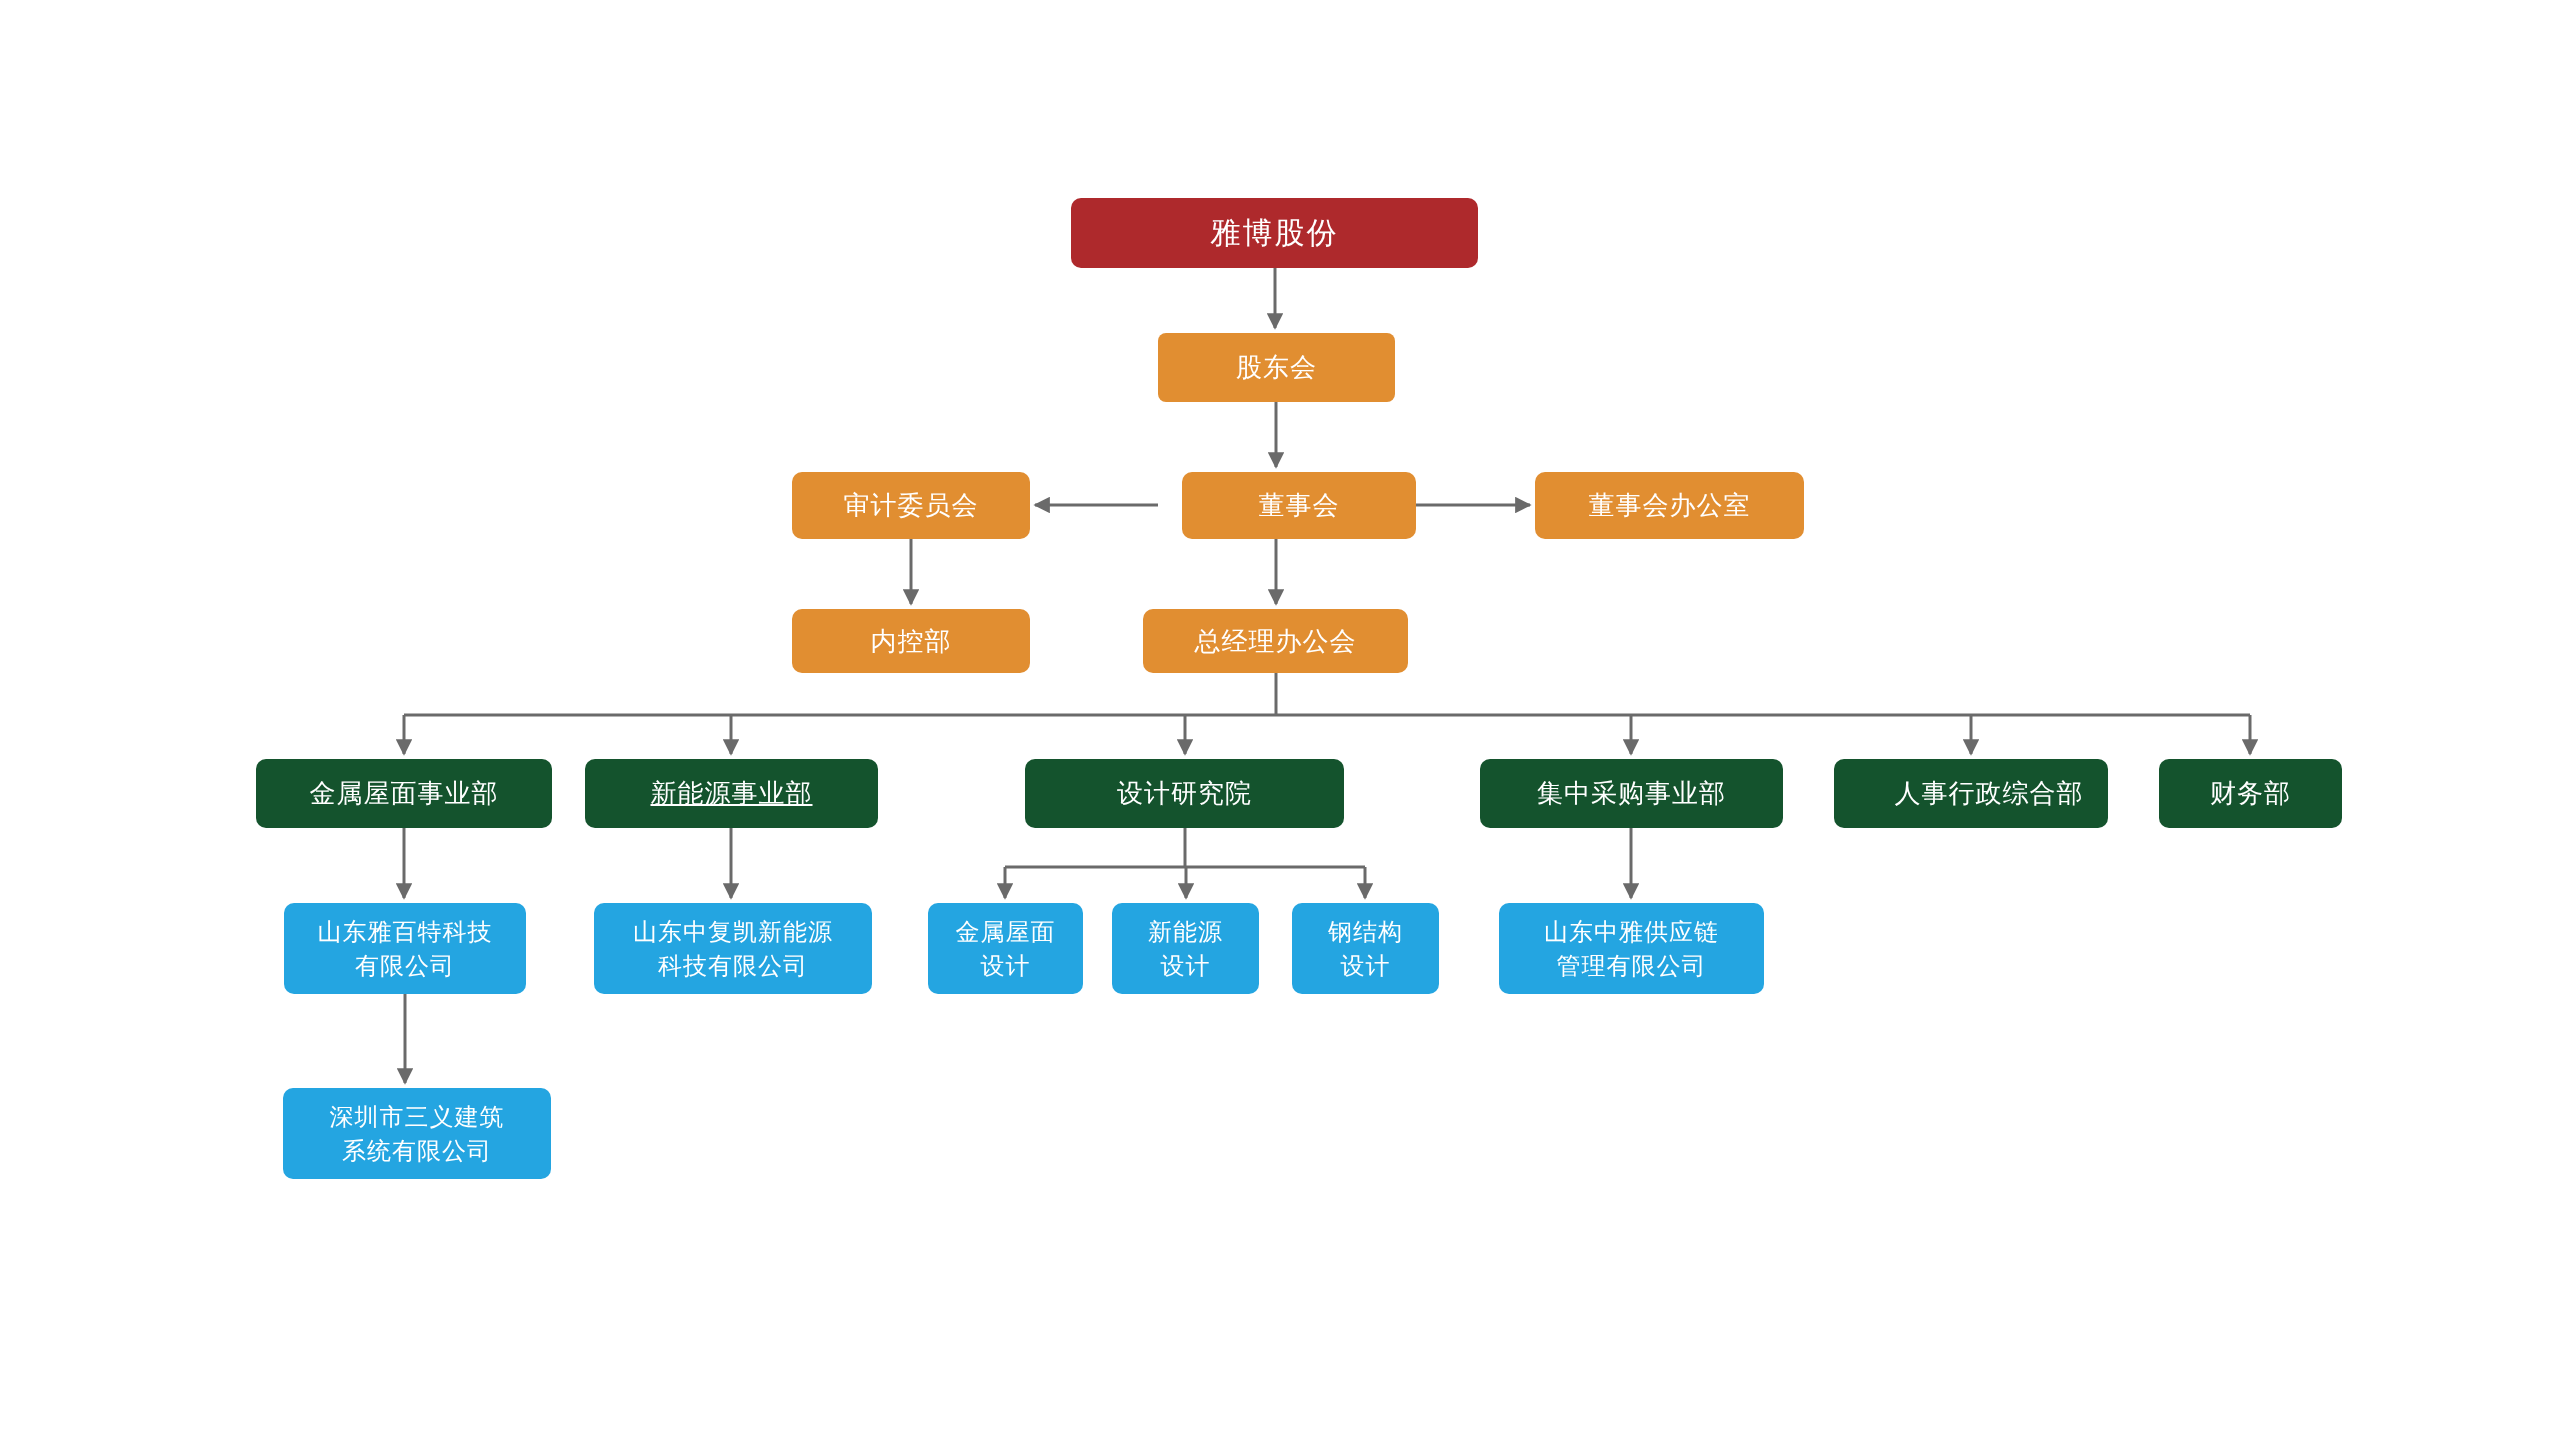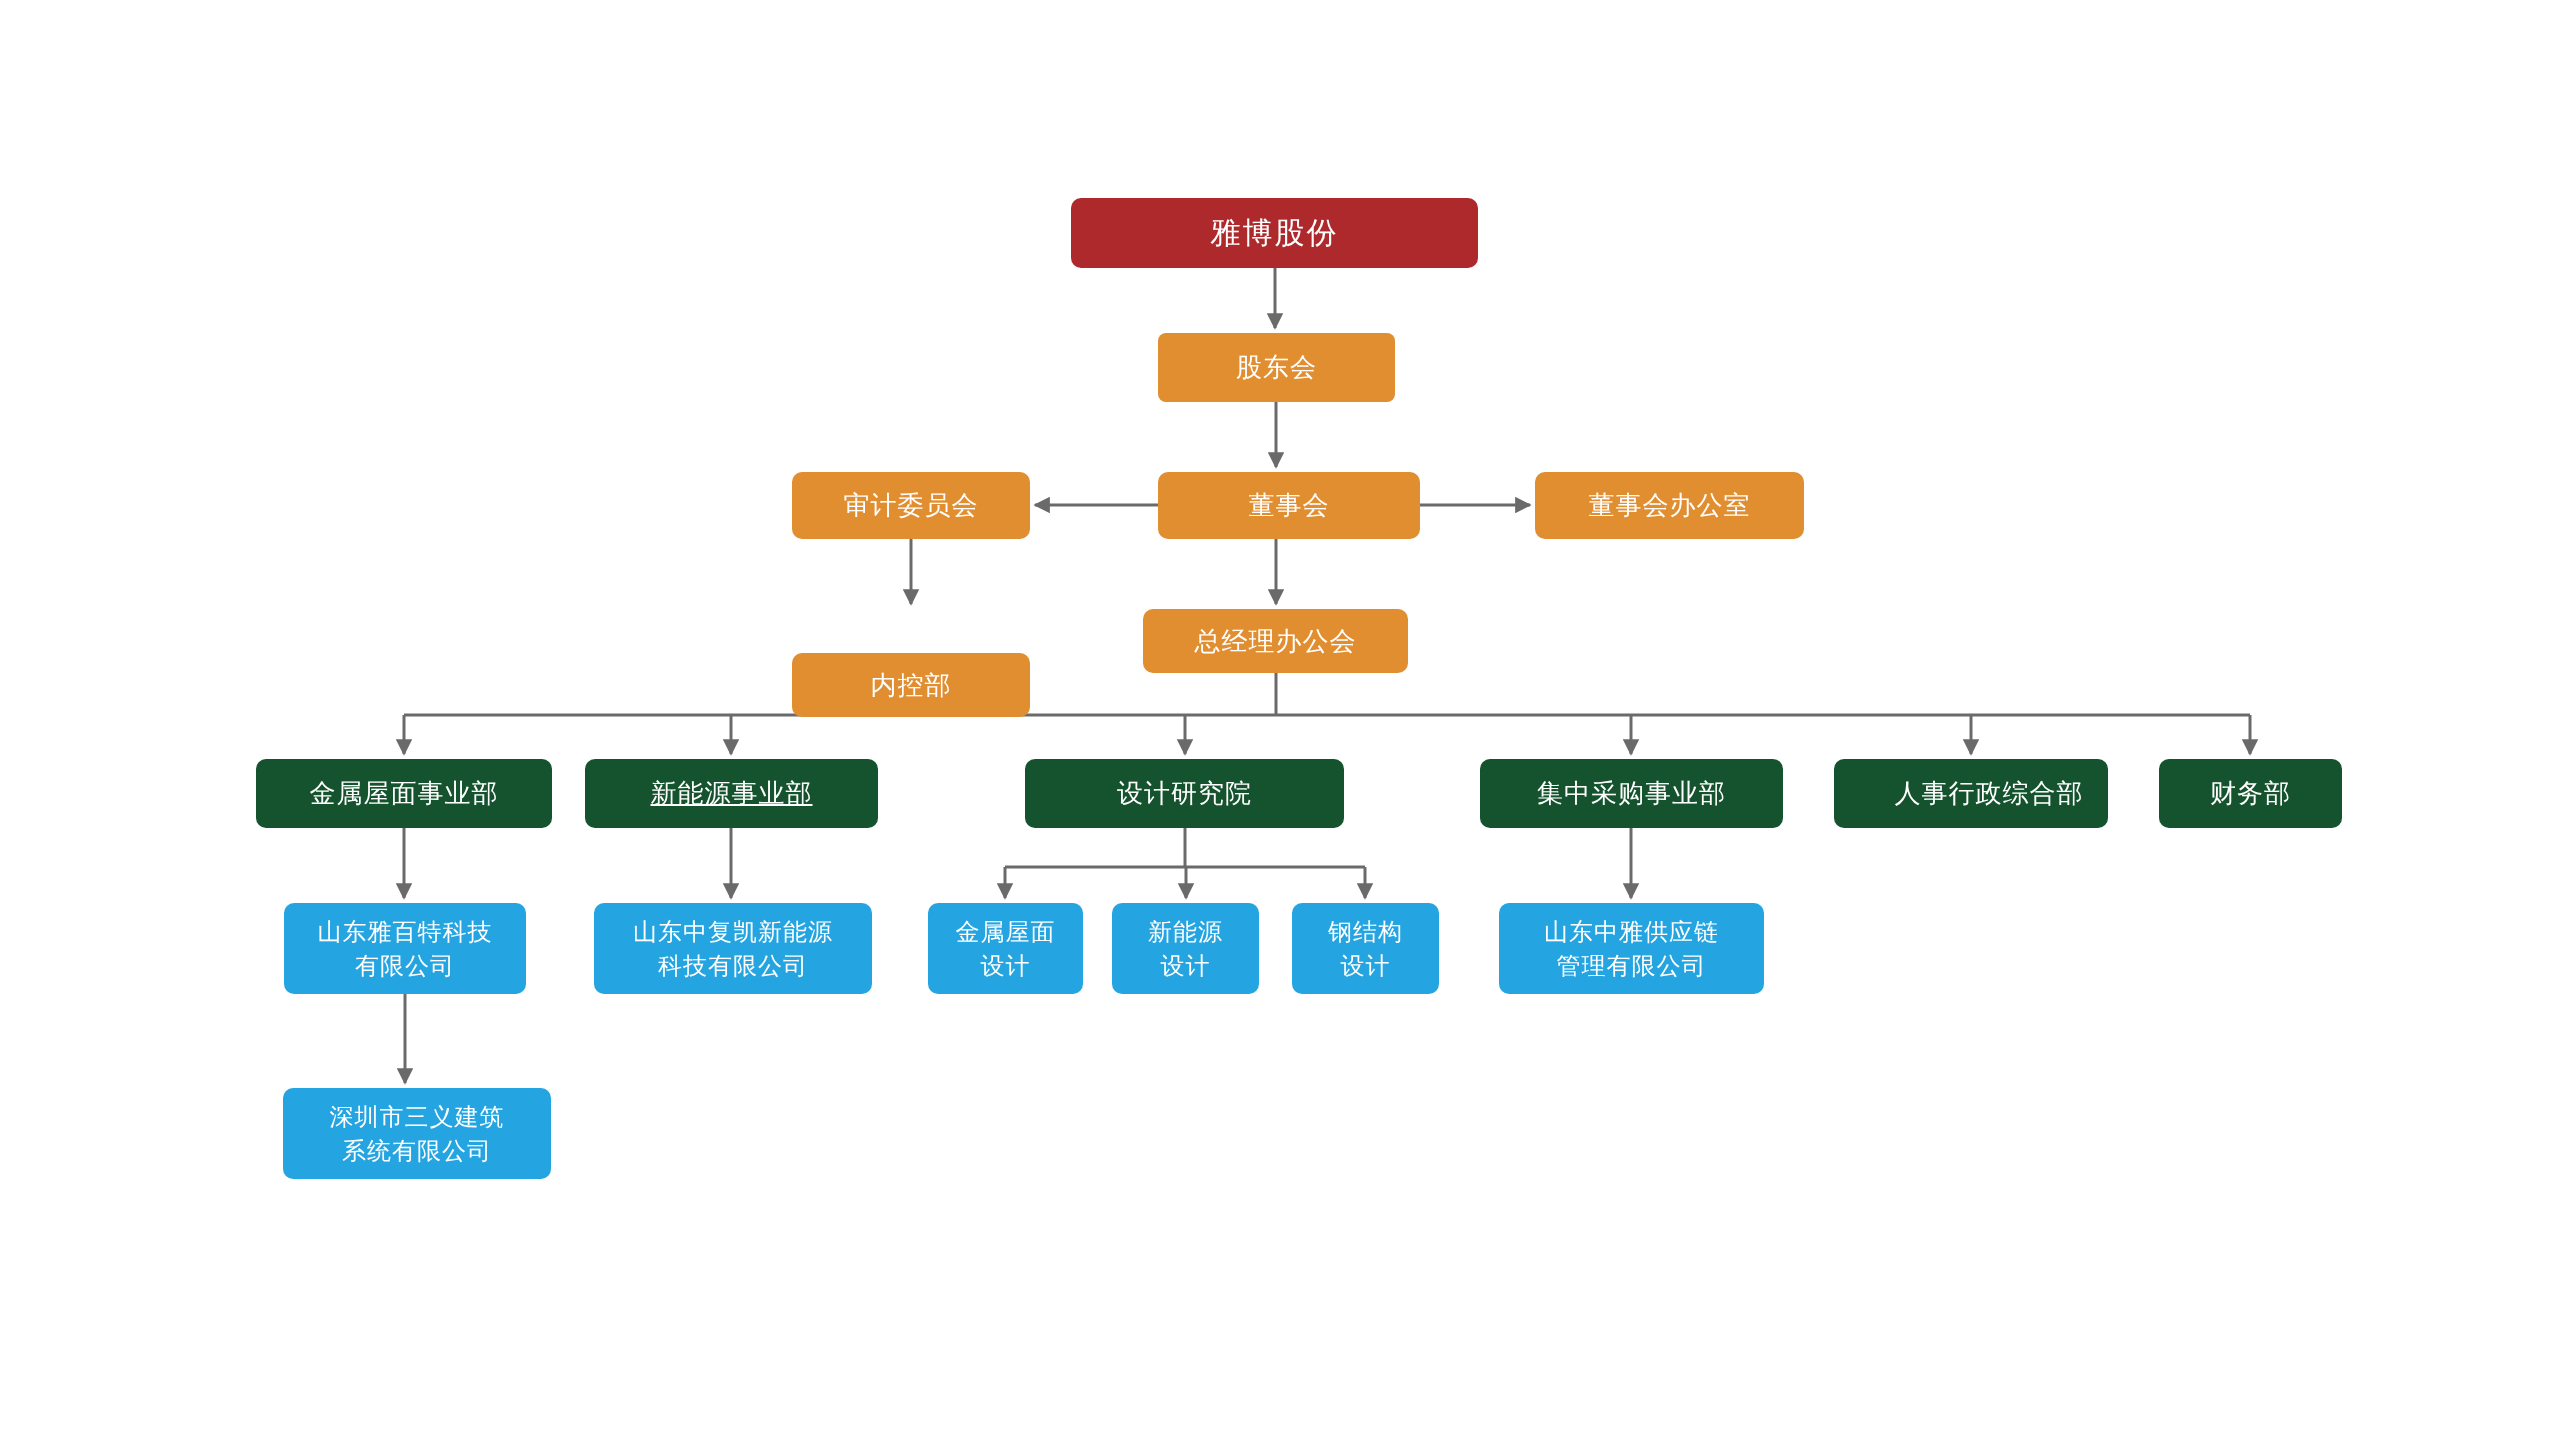--- a/index.html
+++ b/index.html
@@ -54,23 +54,23 @@
     background: #24A5E1;
     font-size: 24px;
     line-height: 34px;
     letter-spacing: 1px;
   }
 
   
   .n-yabo        { left: 1071px; top: 198px;  width: 407px; height: 70px; }
   .n-gudonghui   { left: 1158px; top: 333px;  width: 237px; height: 69px; border-radius: 8px; }
   .n-shenji      { left: 792px;  top: 472px;  width: 238px; height: 67px; }
-  .n-dongshihui  { left: 1158px; top: 472px;  width: 262px; height: 67px; }
+  .n-dongshihui  { left: 1182px; top: 472px;  width: 234px; height: 67px; }
   .n-dshbgs      { left: 1535px; top: 472px;  width: 269px; height: 67px; }
-  .n-neikongbu   { left: 792px;  top: 609px;  width: 238px; height: 64px; margin-top: 44px; }
+  .n-neikongbu   { left: 792px;  top: 609px;  width: 238px; height: 64px; }
   .n-zjlbgh      { left: 1143px; top: 609px;  width: 265px; height: 64px; }
   .n-jswmsyb     { left: 256px;  top: 759px;  width: 296px; height: 69px; }
   .n-xnysyb      { left: 585px;  top: 759px;  width: 293px; height: 69px; text-decoration: underline; }
   .n-sjyjy       { left: 1025px; top: 759px;  width: 319px; height: 69px; }
   .n-jzcgsyb     { left: 1480px; top: 759px;  width: 303px; height: 69px; }
   .n-rsxzzhb     { left: 1834px; top: 759px;  width: 274px; height: 69px; padding-left: 36px; }
   .n-cwb         { left: 2159px; top: 759px;  width: 183px; height: 69px; }
   .n-ybtkj       { left: 284px;  top: 903px;  width: 242px; height: 91px; }
   .n-zfkxny      { left: 594px;  top: 903px;  width: 278px; height: 91px; }
   .n-jswmsj      { left: 928px;  top: 903px;  width: 155px; height: 91px; }

